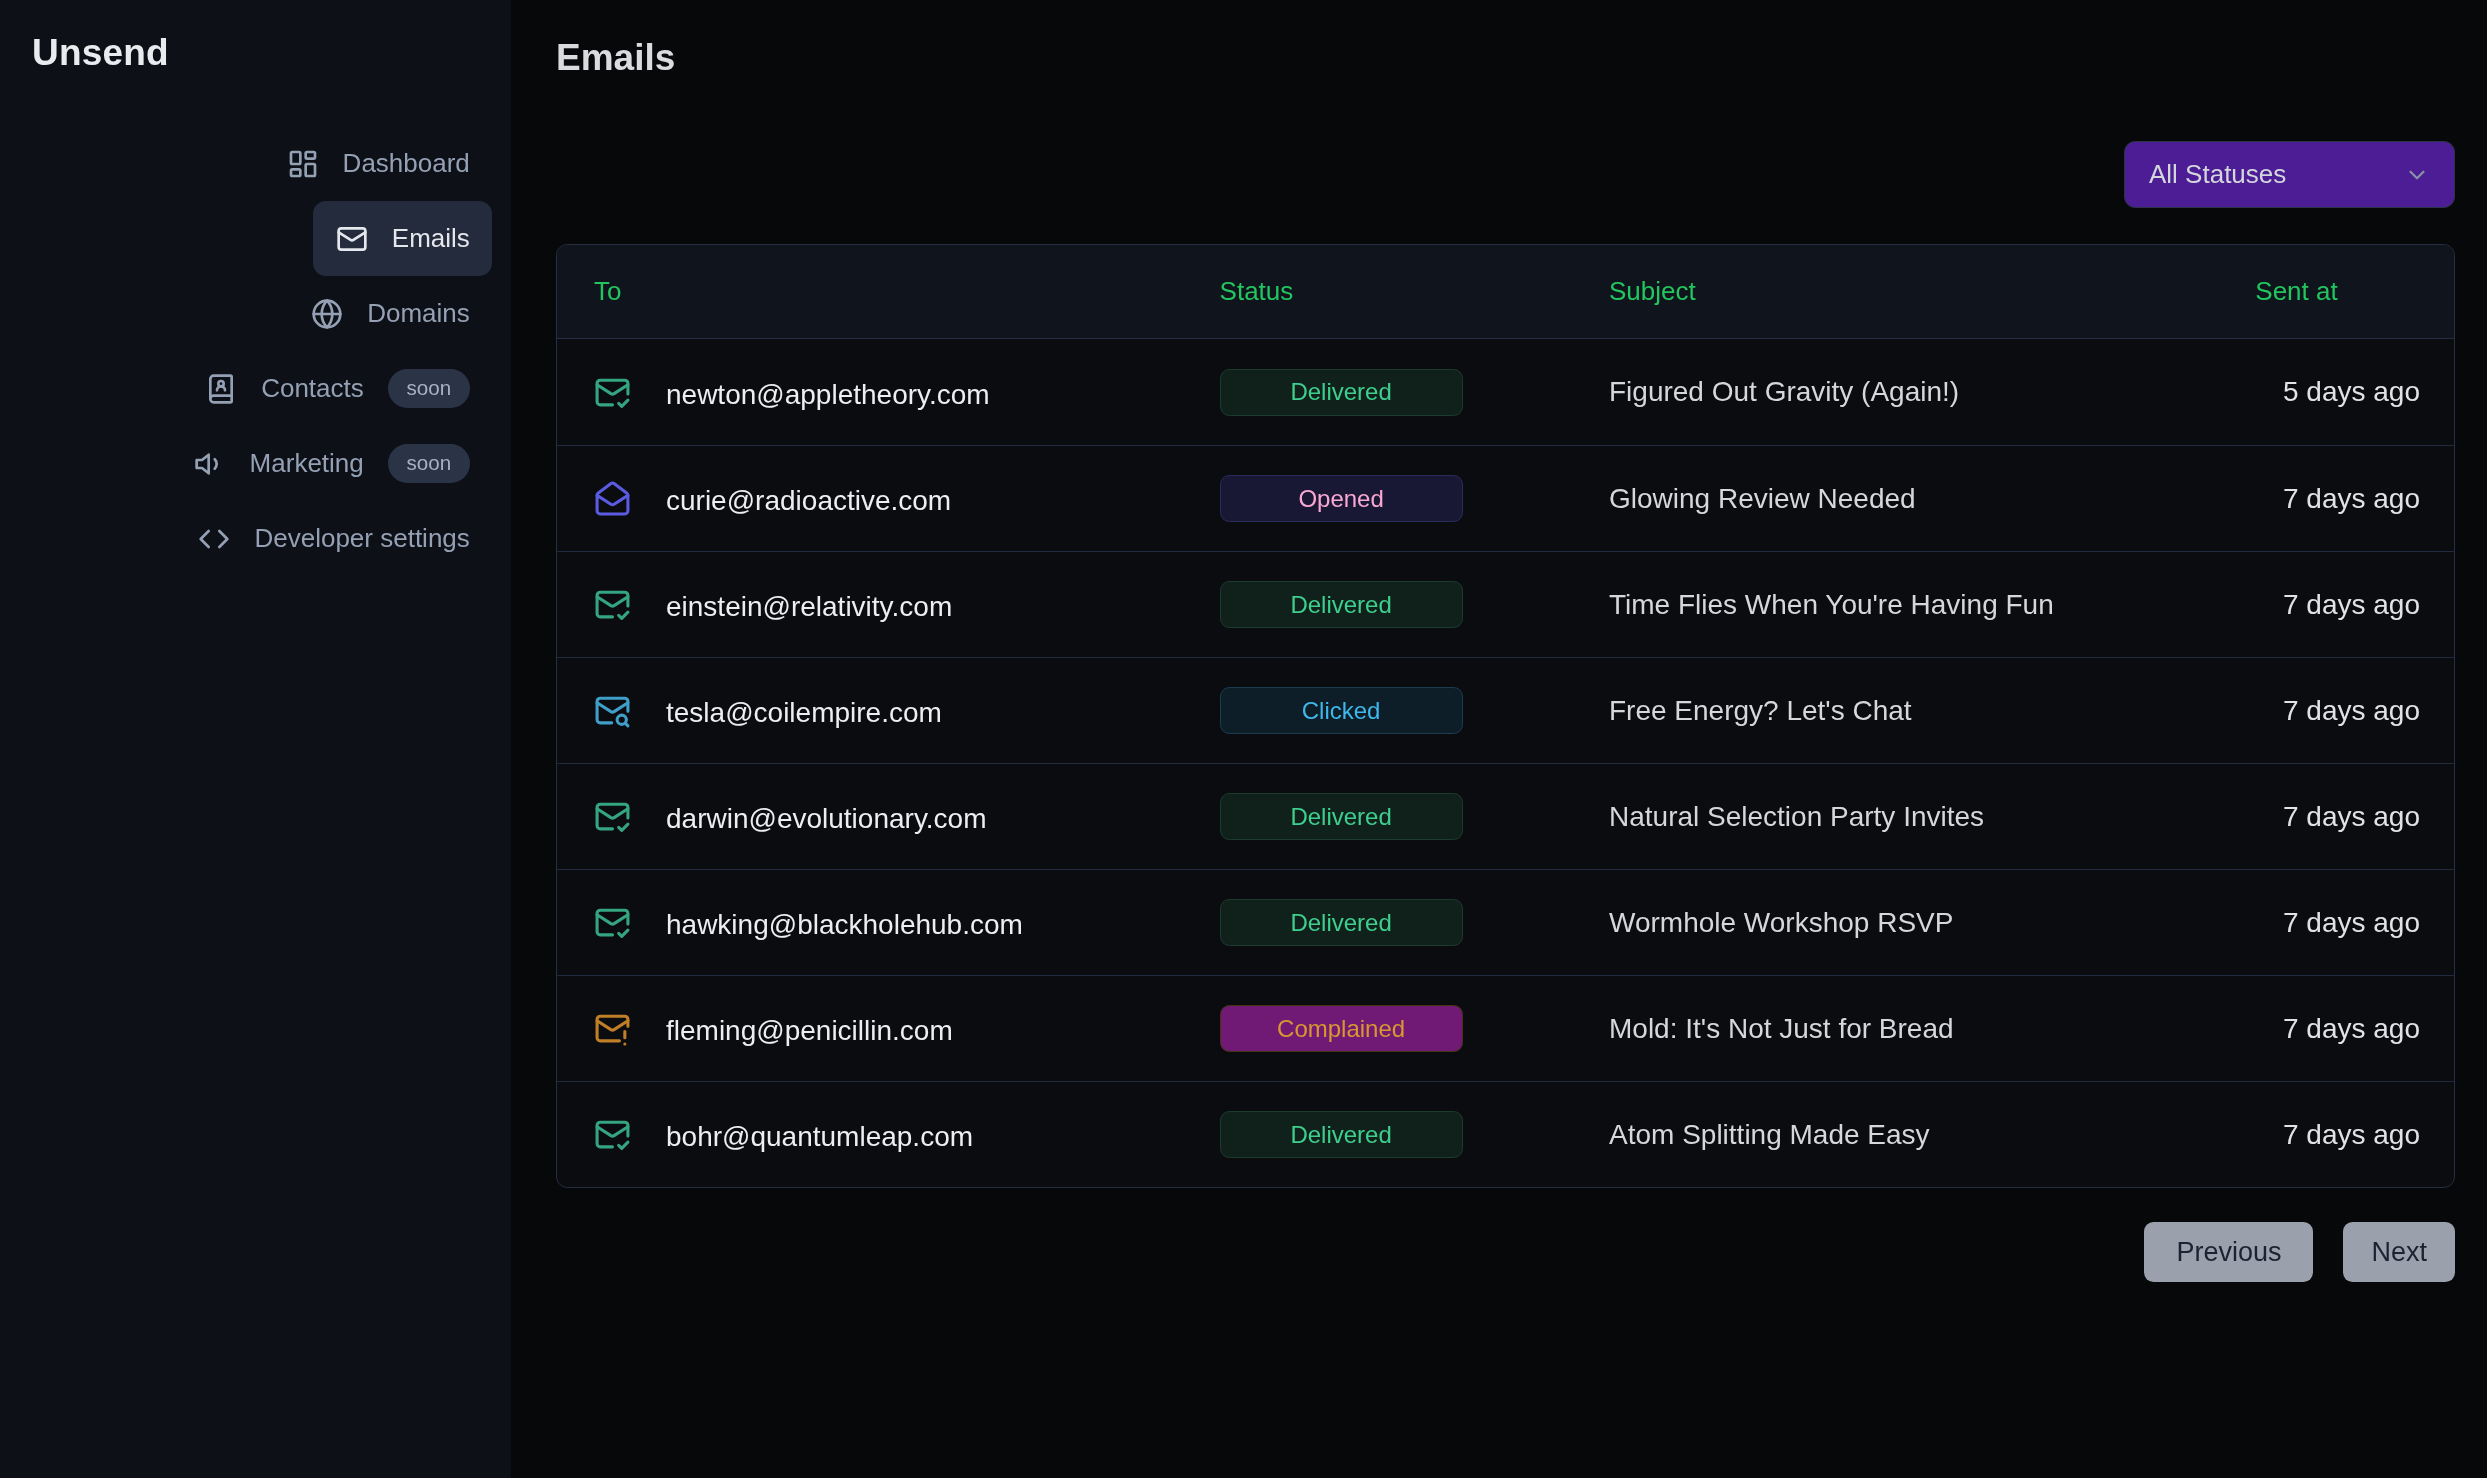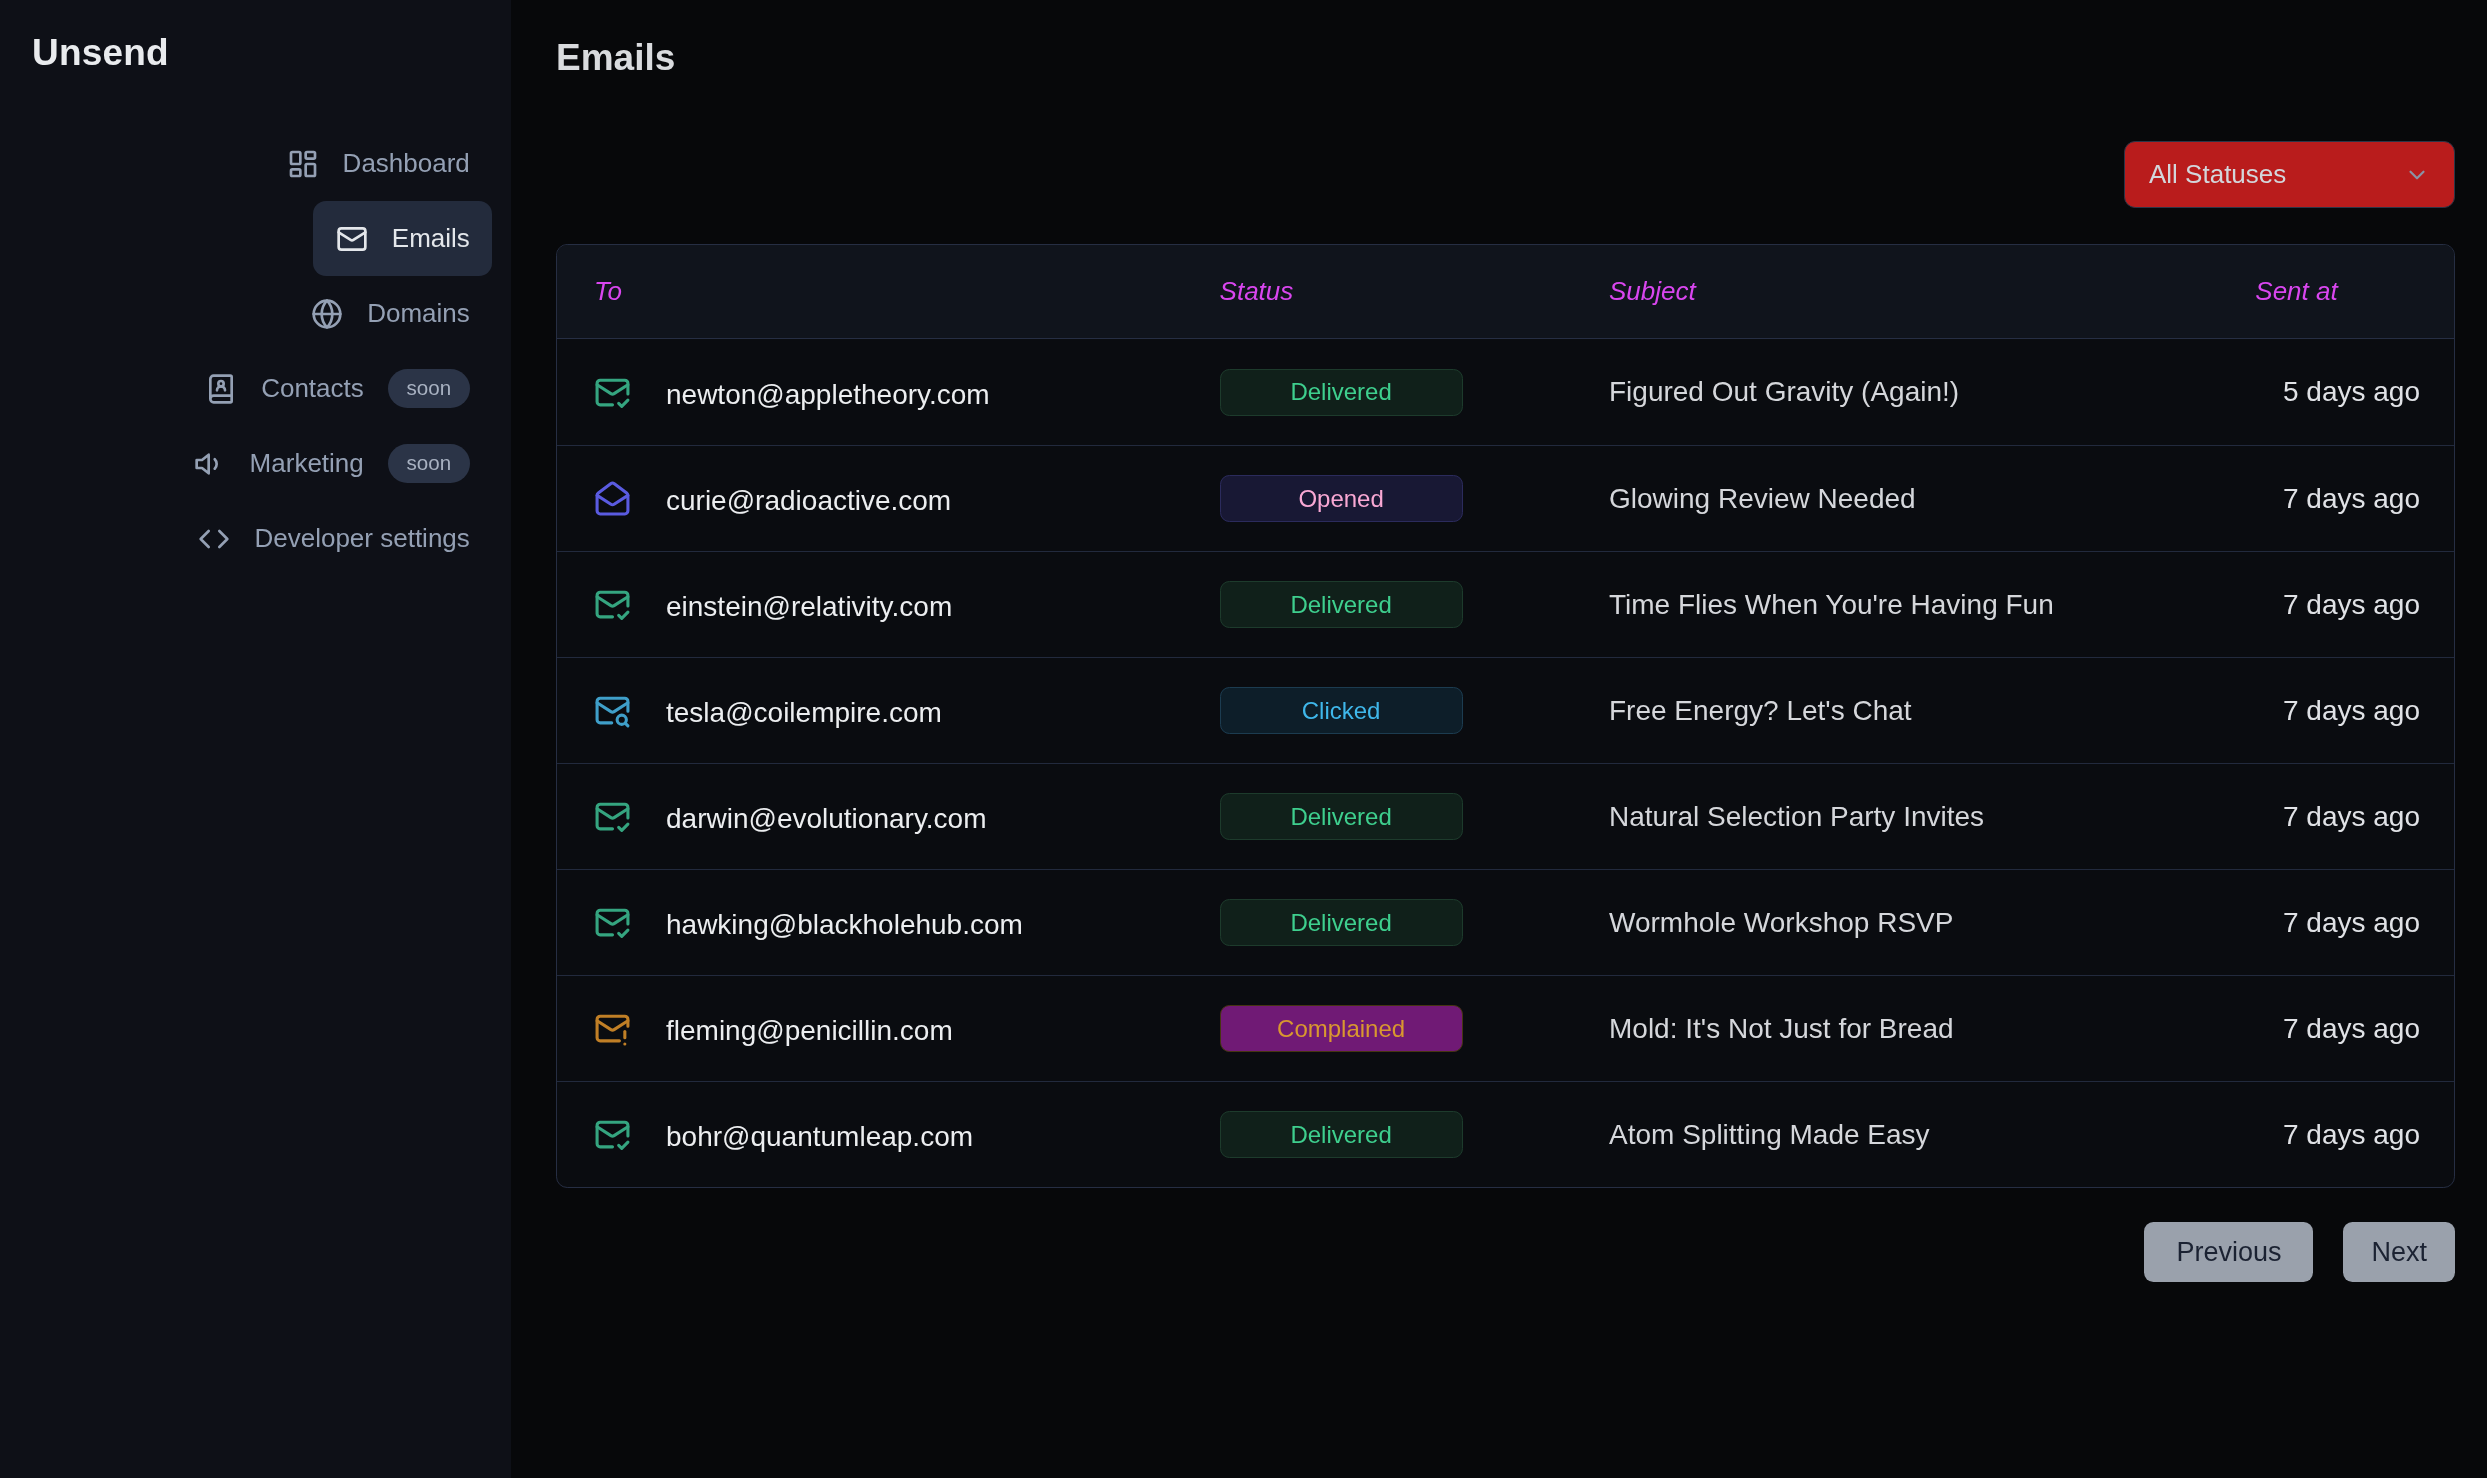--- a/index.html
+++ b/index.html
@@ -38,41 +38,41 @@
     font-size:20.6px; line-height:1;
     padding:9.4px 18.7px; border-radius:935px;
   }
   
   .main { flex:1; padding:37px 32px 0 45px; display:flex; flex-direction:column; }
   .page-title { font-size:37px; font-weight:700; color:#d9dbde; }
   .filter-row { margin-top:62px; display:flex; justify-content:flex-end; }
   .status-select {
     width:331px; height:67px;
     border:0.9px solid #2c3547; border-radius:11.2px;
-    background:#b91c1c;
+    background:#4c1d95;
     display:flex; align-items:center; justify-content:space-between;
     padding:0 24px; cursor:pointer;
   }
   .status-select .sel-text { font-size:26px; color:#d3d6db; }
   .status-select .cicon { width:26px; height:26px; color:#8a93a5; display:flex; }
   .status-select .cicon svg { width:26px; height:26px; }
   
   .table {
     margin-top:36px;
     border:0.9px solid #262e43; border-radius:11.2px;
     overflow:hidden;
     background:#0a0c10;
   }
   .thead {
     height:94px; background:#10141c;
     display:grid; grid-template-columns:657px 395px 1fr 281px;
     align-items:center;
     border-bottom:0.9px solid #262e43;
   }
-  .th { font-size:26px; font-weight:400; color:#d946ef;font-style:italic; }
+  .th { font-size:26px; font-weight:400; color:#22c55e; }
   .th-to { padding-left:37px; }
   .th-status { padding-left:5.6px; }
   .th-sent { text-align:center; padding-right:34px; }
   .trow {
     height:106px;
     display:grid; grid-template-columns:657px 395px 1fr 281px;
     align-items:center;
     cursor:pointer;
   }
   .trow + .trow { border-top:0.9px solid #222a3d; }

